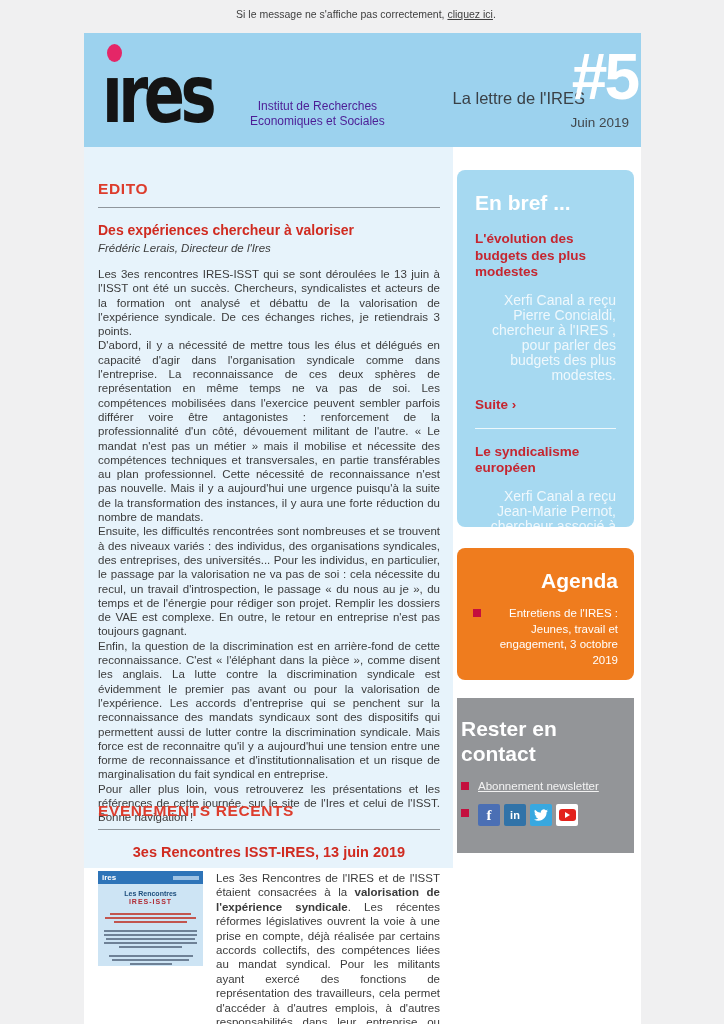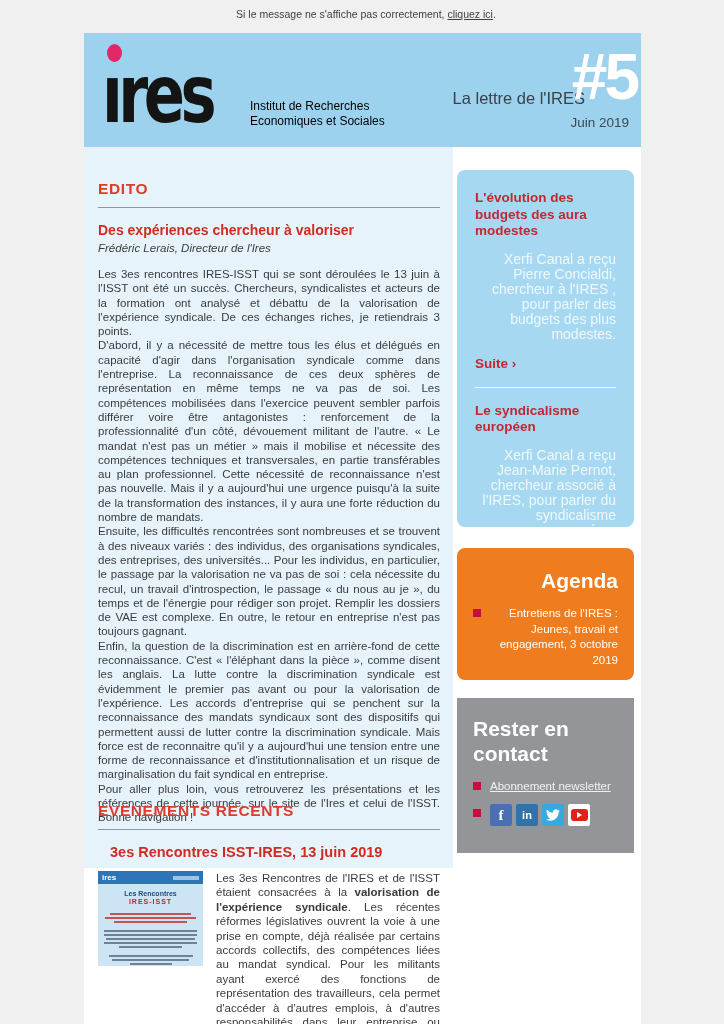--- a/index.html
+++ b/index.html
@@ -19,37 +19,37 @@
   .paper { position:absolute; left:84px; top:33px; width:557px; height:991px; background:#ffffff; }
   
   .banner { position:absolute; left:0; top:0; width:557px; height:114px; background:#9cd2ee; }
   .logo { position:absolute; left:16px; top:0; width:235px; height:114px;text-align:center; }
   .logo-text {
     position:absolute; left:2px; top:22px; font-family:"DejaVu Sans", sans-serif;
     font-weight:bold; font-size:80px; line-height:1; color:#141414;
     letter-spacing:-6px; transform:scaleX(.76); transform-origin:0 0;
   }
   .logo-dot { position:absolute; left:7px; top:11px; width:15px; height:18px; border-radius:50%; background:#e52667; }
-  .logo-subtitle { position:absolute; left:166px; top:66px; font-size:12px; line-height:15px; color:#000000; }
+  .logo-subtitle { position:absolute; left:166px; top:66px; font-size:12px; line-height:15px; color:#4c1d95;text-align:center; }
   .banner-title { position:absolute; right:56px; top:56px; font-size:16.5px; color:#3a4147; }
   .banner-issue { position:absolute; right:4px; top:12px; font-size:64px; font-weight:bold; color:#ffffff; letter-spacing:-3px; line-height:1; }
   .banner-date { position:absolute; right:12px; top:82px; font-size:13.5px; color:#41474c; }
   
   .edito {
     position:absolute; left:0; top:114px; width:369px; height:721px;
     background:#e7f3fb; padding:33px 13px 0 14px;
   }
   .section-title { font-size:15.5px; font-weight:bold; color:#dd3c2c; letter-spacing:.6px; margin:0 0 9px; }
   .rule { border:0; border-top:1px solid #8f969c; margin:0 0 14px; }
   .art-title { font-size:14px; font-weight:bold; color:#d02b20; margin:0 0 4px; }
   .byline { font-size:11.5px; font-style:italic; color:#3b3b3b; margin:0 0 13px; }
   .bodytext p { font-size:11.5px; line-height:14.3px; color:#3b3b3b; text-align:justify; }
   
   .events { position:absolute; left:14px; top:769px; width:342px; }
-  .event-title { font-size:14.5px; font-weight:bold; color:#d02b20; margin:14px 12px 11px; }
+  .event-title { font-size:14.5px; font-weight:bold; color:#d02b20; margin:14px 4px 11px;text-align:center; }
   .event-row { display:flex; gap:13px; align-items:flex-start; }
   .event-text { font-size:11.5px; line-height:14.4px; color:#3b3b3b; text-align:justify; }
   
   .thumb { width:105px; height:95px; flex:none; background:#cde4f4; position:relative; overflow:hidden; }
   .thumb-band { height:13px; background:#2e74b8; display:flex; justify-content:space-between; align-items:center; padding:0 4px; }
   .thumb-logo { color:#ffffff; font-size:8px; font-weight:bold; line-height:1; }
   .thumb-corner { width:26px; height:4px; background:#9fc3e4; }
   .thumb-title1 { color:#1d4d7c; font-weight:bold; font-size:7px; text-align:center; margin-top:6px; line-height:8px; }
   .thumb-title2 { color:#b02c35; font-weight:bold; font-size:7px; text-align:center; letter-spacing:1px; line-height:8px; }
   .tl { height:2px; margin:2px auto 0; }
@@ -58,21 +58,21 @@
   .tl-gap { height:3px; }
   
   .box { position:absolute; left:373px; width:177px; }
   .box-enbref { top:137px; height:357px; background:#a6d9f1; border-radius:8px; padding:20px 18px; }
   .box-title { color:#ffffff; font-weight:bold; font-size:21px; margin:0 0 16px; line-height:25px; }
   .sb-item-title { color:#c52630; font-weight:bold; font-size:13.5px; line-height:16.5px; margin:0 0 12px; }
   .sb-body { color:rgba(255,255,255,.82); font-size:14px; line-height:15px; margin:0 0 12px;text-align:right; }
   .sb-link { color:#c52630; font-weight:bold; font-size:13.5px; text-decoration:none; display:inline-block; cursor:pointer; }
   .sb-divider { border:0; border-top:1px solid rgba(255,255,255,.8); margin:15px 0; }
   .box-agenda { top:515px; height:132px; background:#ef7c1e; border-radius:8px; padding:20px 16px;text-align:right; }
-  .box-contact { top:665px; height:155px; background:#939598; padding:18px 16px; }
+  .box-contact { top:665px; height:155px; background:#939598; padding:18px 4px; }
   .bullet-row { display:flex; gap:9px; margin-top:13px; }
   .bullet { width:8px; height:8px; background:#c40f3e; margin-top:3px; flex:none; }
   .bullet-text { color:#ffffff; font-size:11.5px; line-height:15.5px; }
   .contact-link { color:#f2f2f2; font-size:11.5px; text-decoration:underline; cursor:pointer; line-height:14px; }
   .icons-row { display:flex; gap:4px; margin-top:-2px; }
   .icon { width:22px; height:22px; border-radius:2px; display:flex; align-items:center; justify-content:center; cursor:pointer; }
   .icon-fb { background:#4b6fb4; color:#fff; font-weight:bold; font-size:15px; font-family:"Liberation Serif", serif; }
   .icon-in { background:#3173a8; color:#fff; font-weight:bold; font-size:11px; }
   .icon-tw { background:#38a8e0; }
   .icon-yt { background:#ffffff; }
@@ -143,22 +143,23 @@
           <div class="tl tl-gap"></div>
           <div class="tl tl-dark" style="width:80%"></div>
           <div class="tl tl-dark" style="width:74%"></div>
           <div class="tl tl-dark" style="width:40%"></div>
         </div>
         <p class="event-text"><span>Les 3es Rencontres de l'IRES et de l'ISST étaient consacrées à la </span><b>valorisation de l'expérience syndicale</b><span>. Les récentes réformes législatives ouvrent la voie à une prise en compte, déjà réalisée par certains accords collectifs, des compétences liées au mandat syndical. Pour les militants ayant exercé des fonctions de représentation des travailleurs, cela permet d'accéder à d'autres emplois, à d'autres responsabilités dans leur entreprise ou ailleurs. Comment se construit</span></p>
       </div>
     </div>
 
     <div class="box box-enbref">
+      <h2 class="box-title">En bref ...</h2>
       <div>
-        <h3 class="sb-item-title">L'évolution des budgets des aura modestes</h3>
+        <h3 class="sb-item-title">L'évolution des budgets des plus modestes</h3>
         <p class="sb-body">Xerfi Canal a reçu Pierre Concialdi, chercheur à l'IRES , pour parler des budgets des plus modestes.</p>
         <a class="sb-link">Suite ›</a>
       </div>
       <hr class="sb-divider">
       <div>
         <h3 class="sb-item-title">Le syndicalisme européen</h3>
         <p class="sb-body">Xerfi Canal a reçu Jean-Marie Pernot, chercheur associé à l'IRES, pour parler du syndicalisme européen.</p>
         <a class="sb-link">Suite ›</a>
       </div>
     </div>

